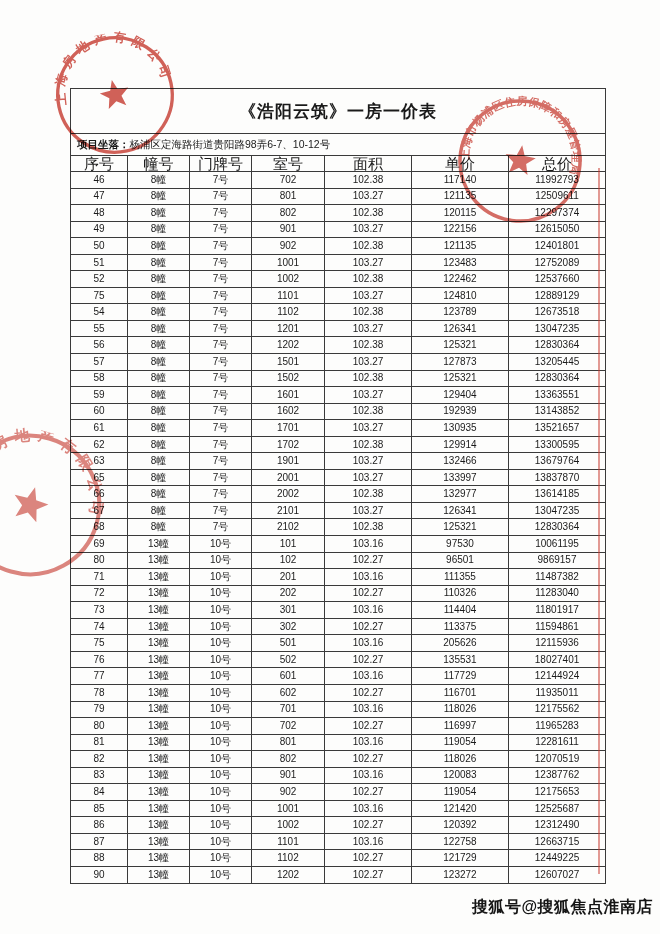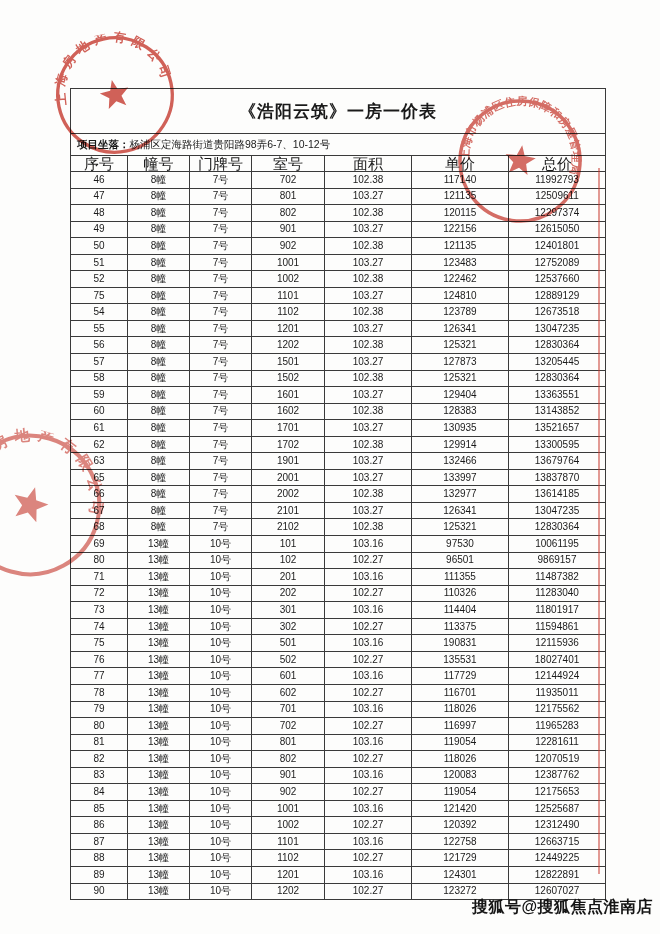--- a/index.html
+++ b/index.html
@@ -231,21 +231,21 @@
           <td>103.27</td>
           <td>129404</td>
           <td>13363551</td>
         </tr>
         <tr>
           <td>60</td>
           <td>8幢</td>
           <td>7号</td>
           <td>1602</td>
           <td>102.38</td>
-          <td>128383</td>
+          <td>192939</td>
           <td>13143852</td>
         </tr>
         <tr>
           <td>61</td>
           <td>8幢</td>
           <td>7号</td>
           <td>1701</td>
           <td>103.27</td>
           <td>130935</td>
           <td>13521657</td>
@@ -357,21 +357,21 @@
           <td>102.27</td>
           <td>113375</td>
           <td>11594861</td>
         </tr>
         <tr>
           <td>75</td>
           <td>13幢</td>
           <td>10号</td>
           <td>501</td>
           <td>103.16</td>
-          <td>190831</td>
+          <td>205626</td>
           <td>12115936</td>
         </tr>
         <tr>
           <td>76</td>
           <td>13幢</td>
           <td>10号</td>
           <td>502</td>
           <td>102.27</td>
           <td>135531</td>
           <td>18027401</td>
@@ -476,29 +476,20 @@
           <td>12663715</td>
         </tr>
         <tr>
           <td>88</td>
           <td>13幢</td>
           <td>10号</td>
           <td>1102</td>
           <td>102.27</td>
           <td>121729</td>
           <td>12449225</td>
-        </tr>
-        <tr>
-          <td>89</td>
-          <td>13幢</td>
-          <td>10号</td>
-          <td>1201</td>
-          <td>103.16</td>
-          <td>124301</td>
-          <td>12822891</td>
         </tr>
         <tr>
           <td>90</td>
           <td>13幢</td>
           <td>10号</td>
           <td>1202</td>
           <td>102.27</td>
           <td>123272</td>
           <td>12607027</td>
         </tr>

